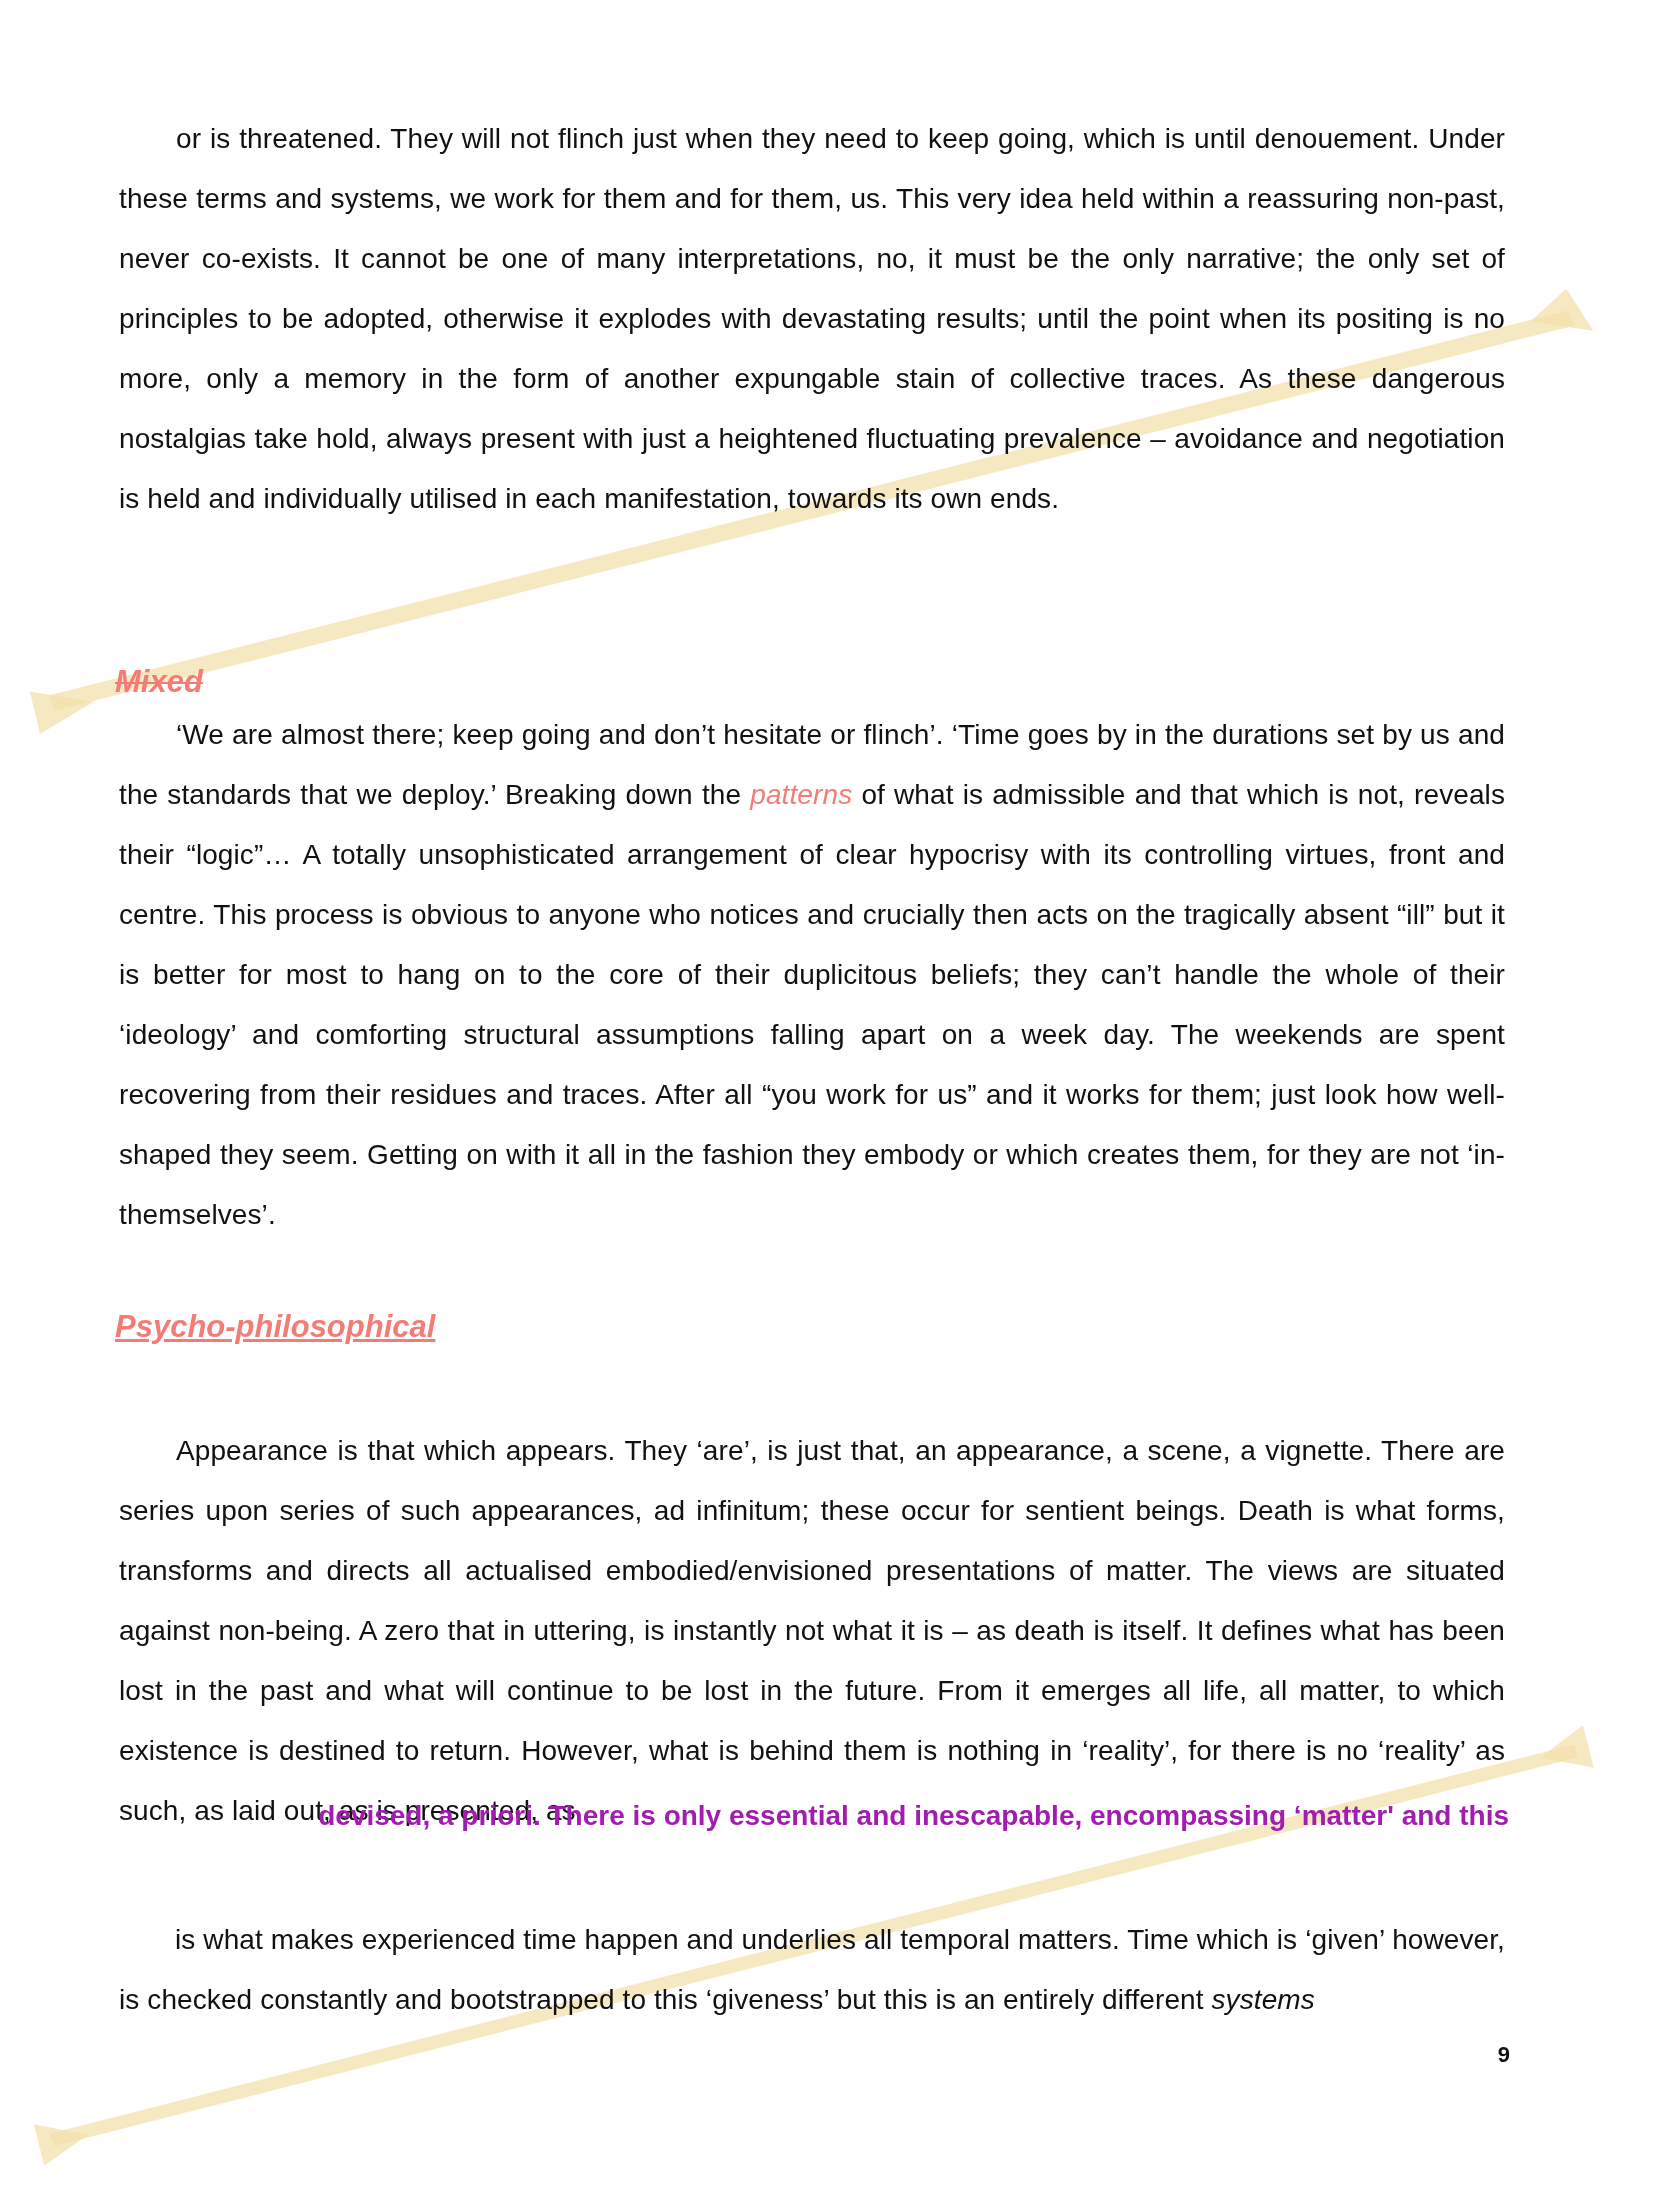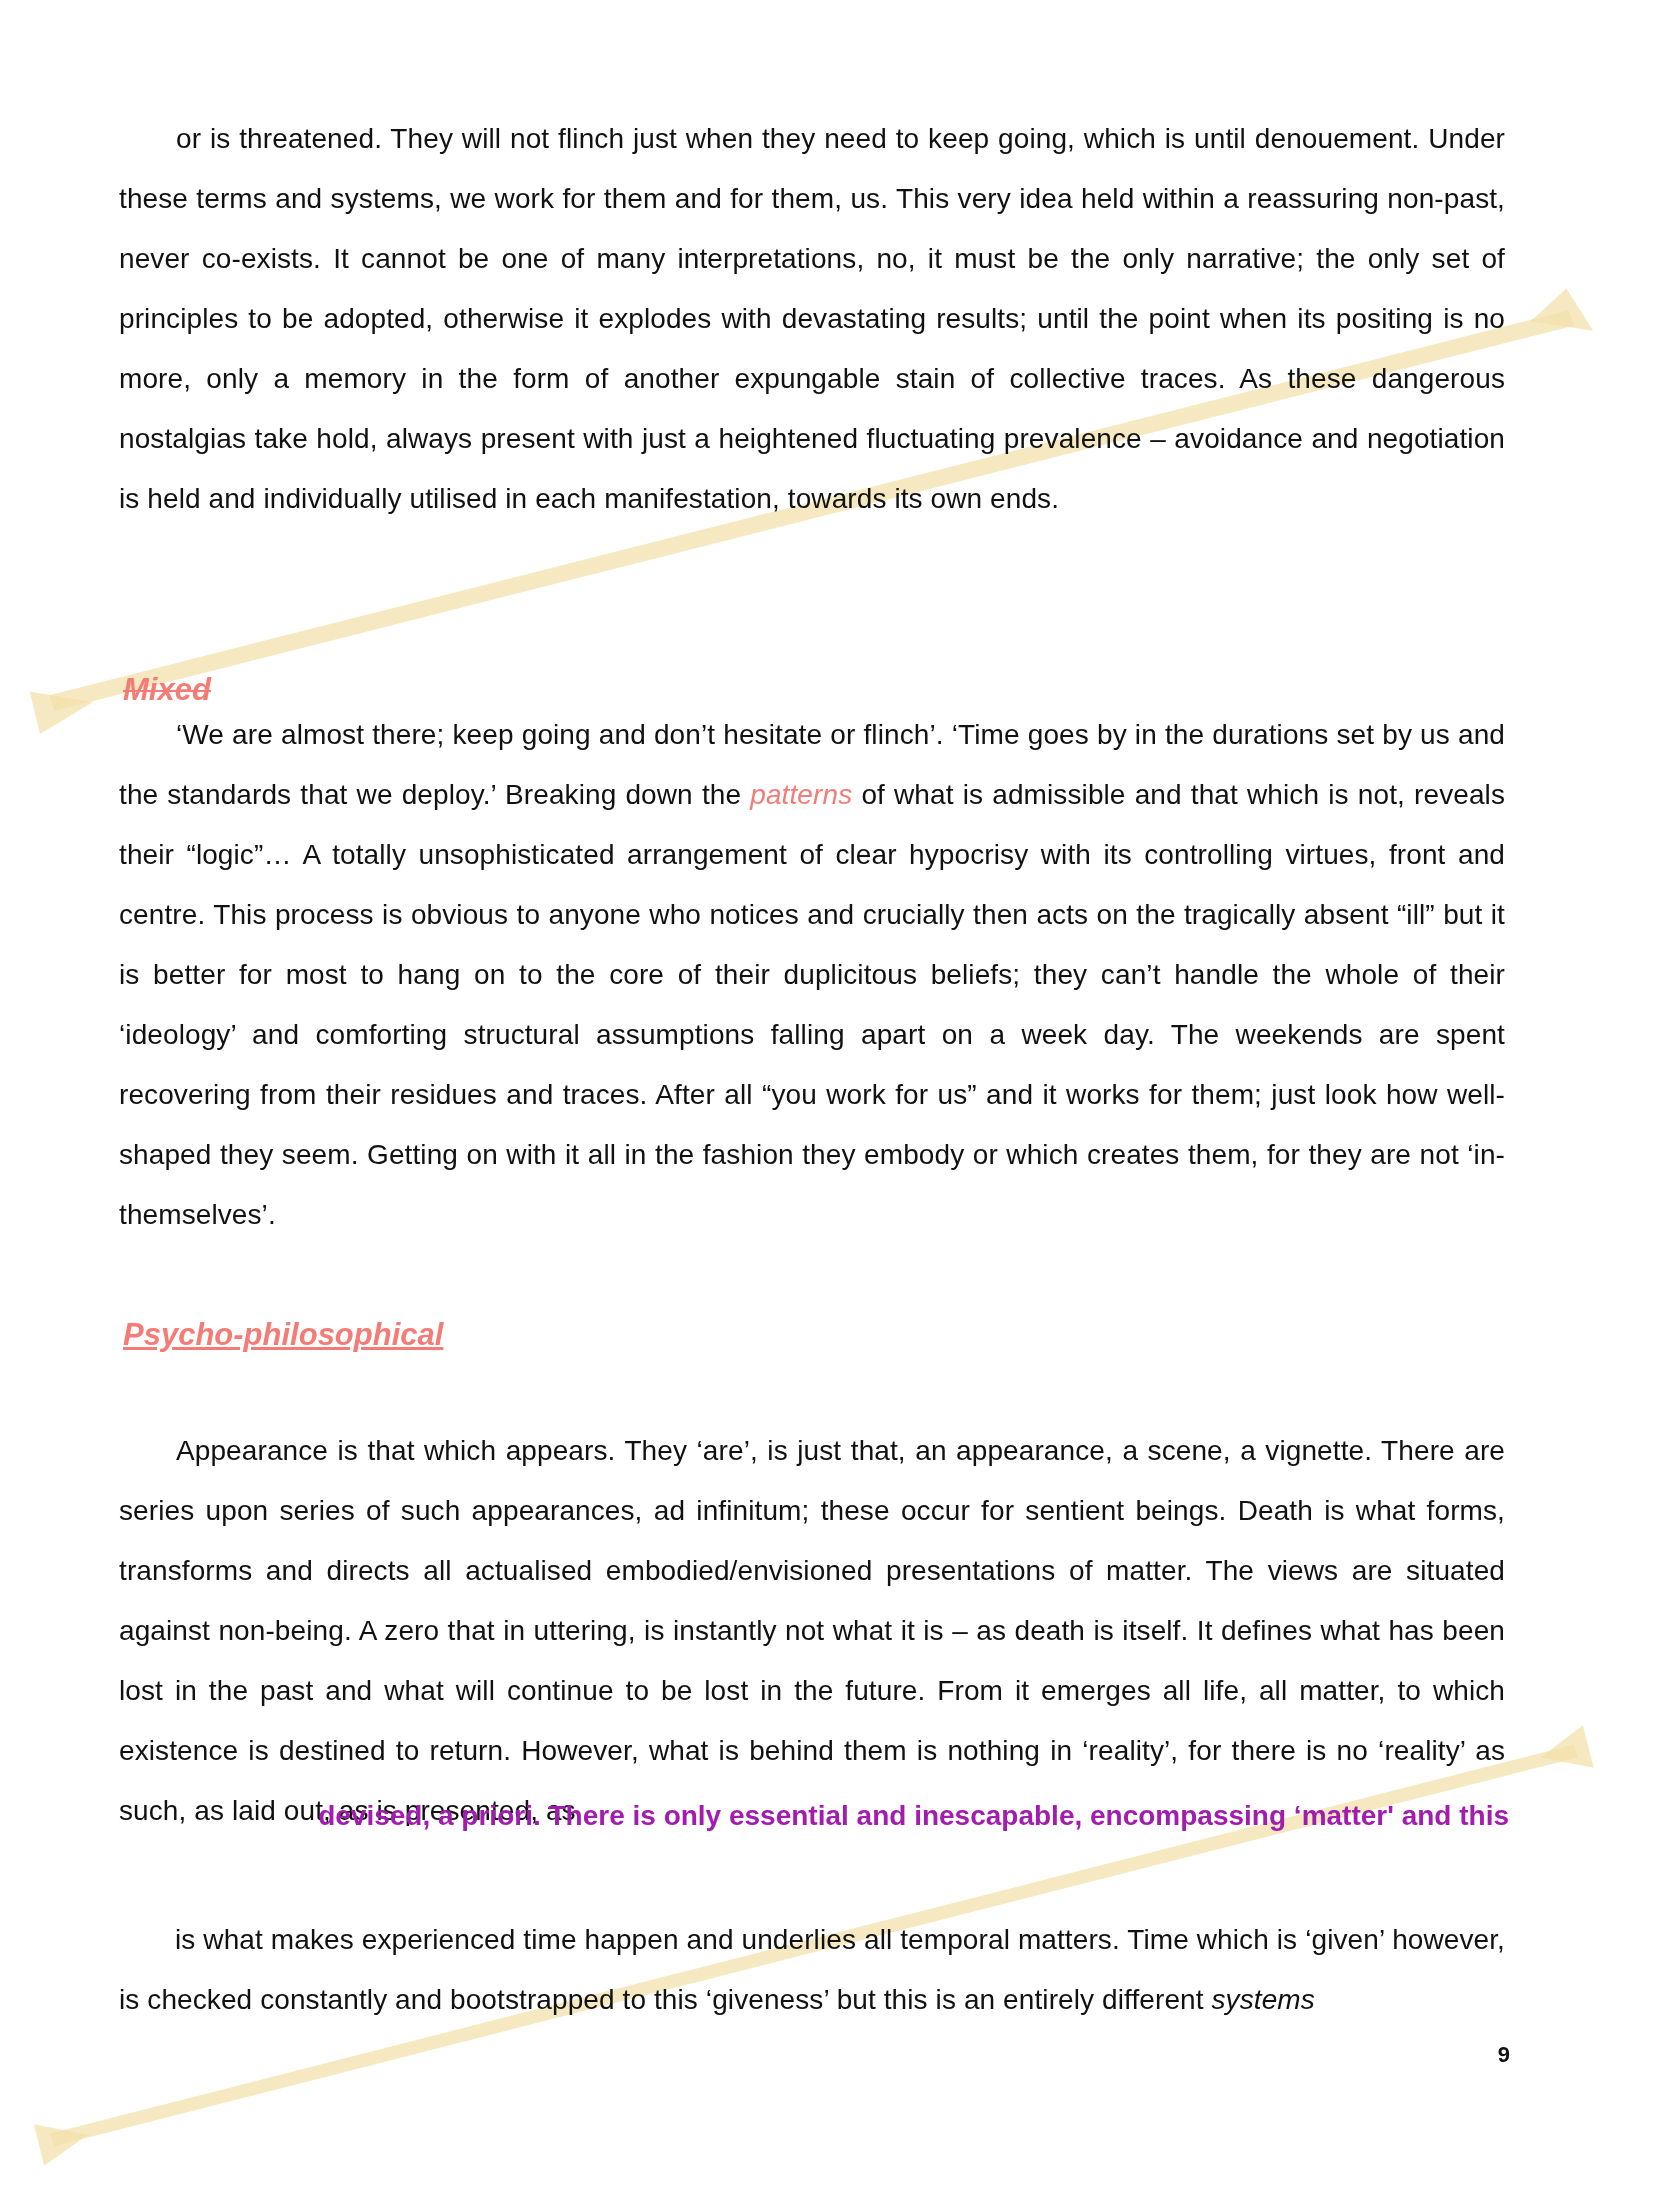--- a/index.html
+++ b/index.html
@@ -3,21 +3,21 @@
 <meta charset="utf-8">
 <style>
   html, body { margin: 0; padding: 0; background: #ffffff; }
   body { width: 1655px; height: 2205px; position: relative; overflow: hidden;
          font-family: "Liberation Sans", "DejaVu Sans", sans-serif; color: #111111; }
   .page { position: absolute; left: 0; top: 0; width: 1655px; height: 2205px; }
   .text { position: absolute; left: 115px; width: 1394px; font-size: 28px; line-height: 60px;
           text-align: justify; letter-spacing: 0.1px; }
   .para { margin: 4px; }
   .indent { text-indent: 57px; }
-  .heading { position: absolute; left: 115px; margin: 8px; font-size: 31px; font-weight: bold;
+  .heading { position: absolute; left: 115px; margin: 0; font-size: 31px; font-weight: bold;
              font-style: italic; color: #f47c77; text-decoration: line-through;
              text-decoration-thickness: 2.1px; line-height: 41px; }
   .accent-word { color: #f47c77; font-style: italic; }
   .em { font-style: italic; }
   .callout { position: absolute; left: 115px; width: 1394px; text-align: right; font-size: 28px;
              font-weight: bold; color: #a21caf; line-height: 60px; margin: 0; }
   .page-number { position: absolute; right: 145px; top: 2042px; font-size: 22px; font-weight: bold;
                  color: #111; }
   svg.arrows { position: absolute; left: 0; top: 0; width: 1655px; height: 2205px; pointer-events: none; }
   .arrow-shape { fill: #f3e1aa; fill-opacity: 0.72; }

